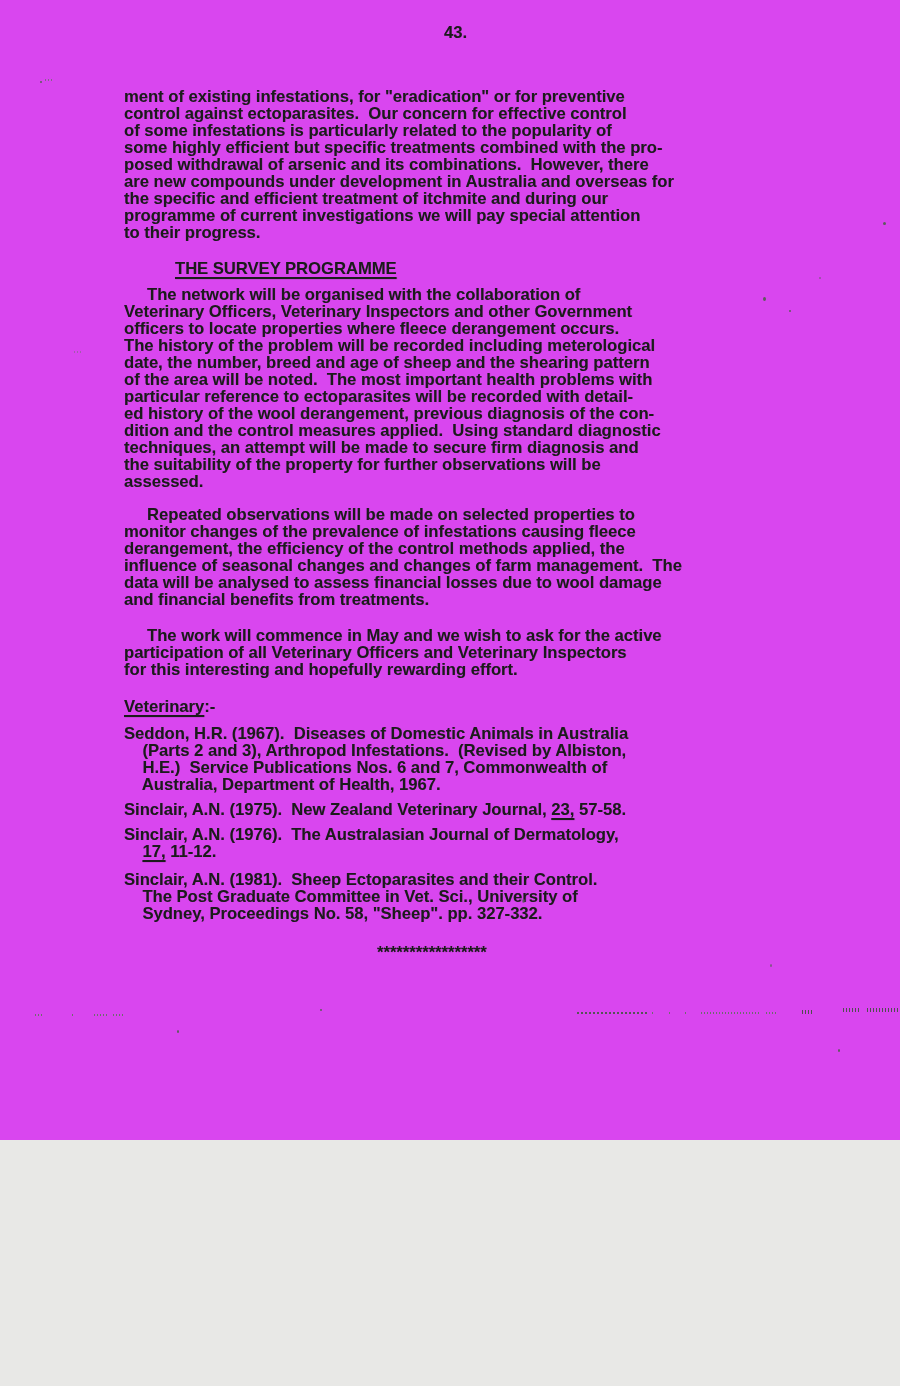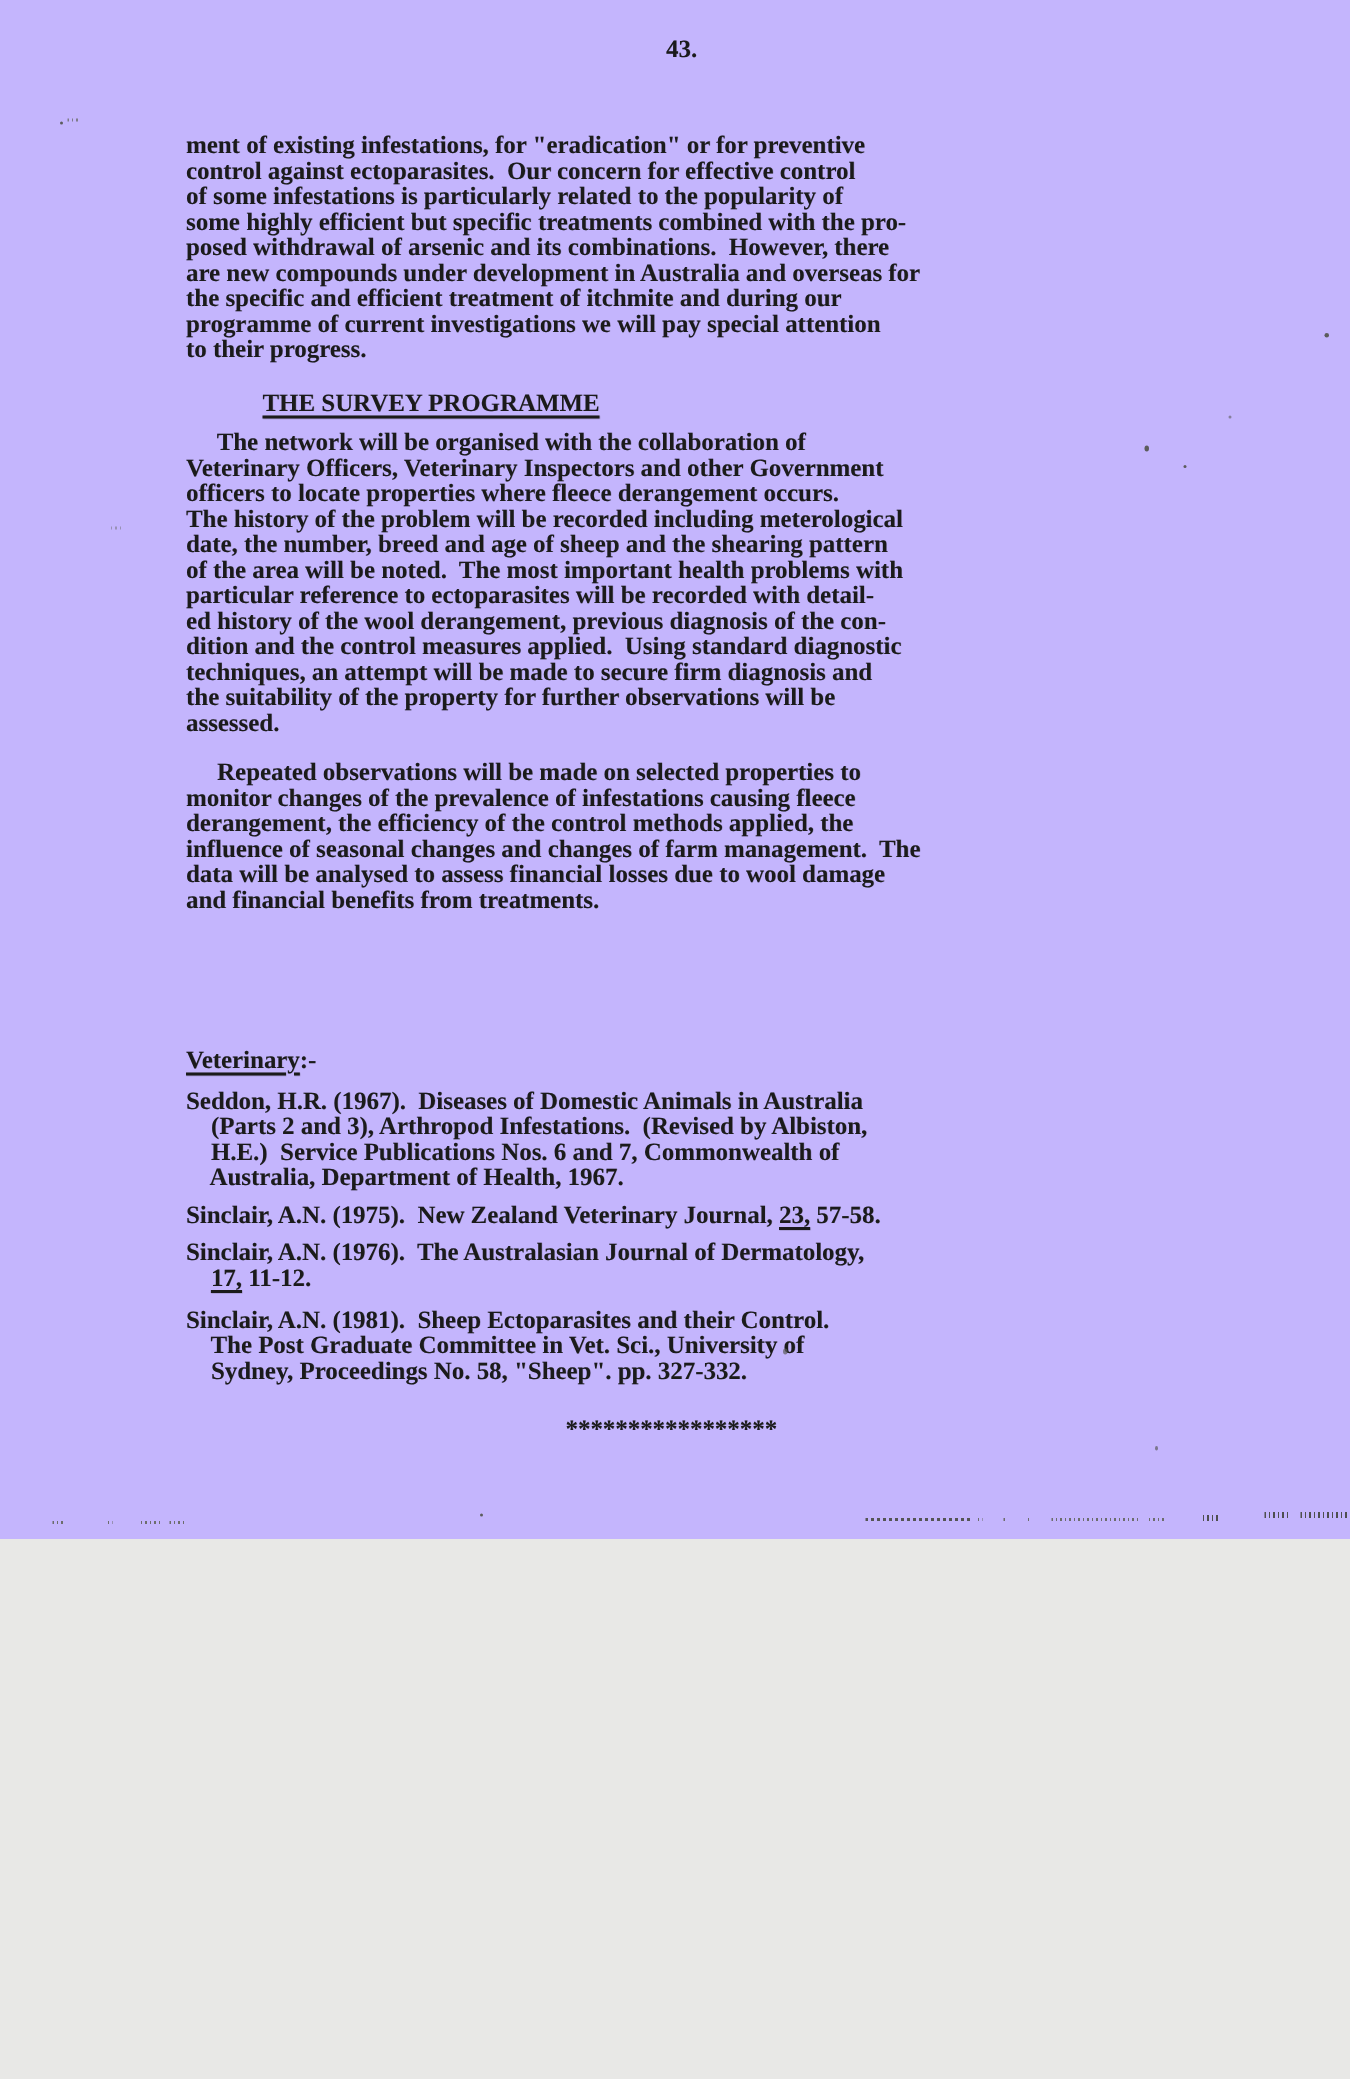--- a/index.html
+++ b/index.html
@@ -1,23 +1,23 @@
 <!DOCTYPE html>
 <html><head>
 <meta charset="utf-8">
 <style>
   html, body { margin: 0; padding: 0; background: #e8e8e6; }
   .page {
     position: relative;
     width: 900px;
-    height: 1026px;
+    height: 1140px;
     margin: 0 auto;
-    background: #c4b5fd;
+    background: #d946ef;
     overflow: hidden;
-    font-family: Liberation Serif, serif;
+    font-family: Liberation Sans, sans-serif;
     font-weight: 700;
     color: #1b1b1b;
   }
   .block {
     position: absolute;
     left: 124px;
     font-size: 16.6px;
     line-height: 17px;
     white-space: pre;
     letter-spacing: 0;
@@ -84,20 +84,23 @@
 the suitability of the property for further observations will be
 assessed.</div>
 
   <div class="block survey-p2">     Repeated observations will be made on selected properties to
 monitor changes of the prevalence of infestations causing fleece
 derangement, the efficiency of the control methods applied, the
 influence of seasonal changes and changes of farm management.  The
 data will be analysed to assess financial losses due to wool damage
 and financial benefits from treatments.</div>
 
+  <div class="block survey-p3">     The work will commence in May and we wish to ask for the active
+participation of all Veterinary Officers and Veterinary Inspectors
+for this interesting and hopefully rewarding effort.</div>
 
   <div class="block refs-label"><span class="u">Veterinary</span><span>:-</span></div>
 
   <div class="block ref1">Seddon, H.R. (1967).  Diseases of Domestic Animals in Australia
     (Parts 2 and 3), Arthropod Infestations.  (Revised by Albiston,
     H.E.)  Service Publications Nos. 6 and 7, Commonwealth of
     Australia, Department of Health, 1967.</div>
 
   <div class="block ref2"><span>Sinclair, A.N. (1975).  New Zealand Veterinary Journal, </span><span class="u">23,</span><span> 57-58.</span></div>
 

